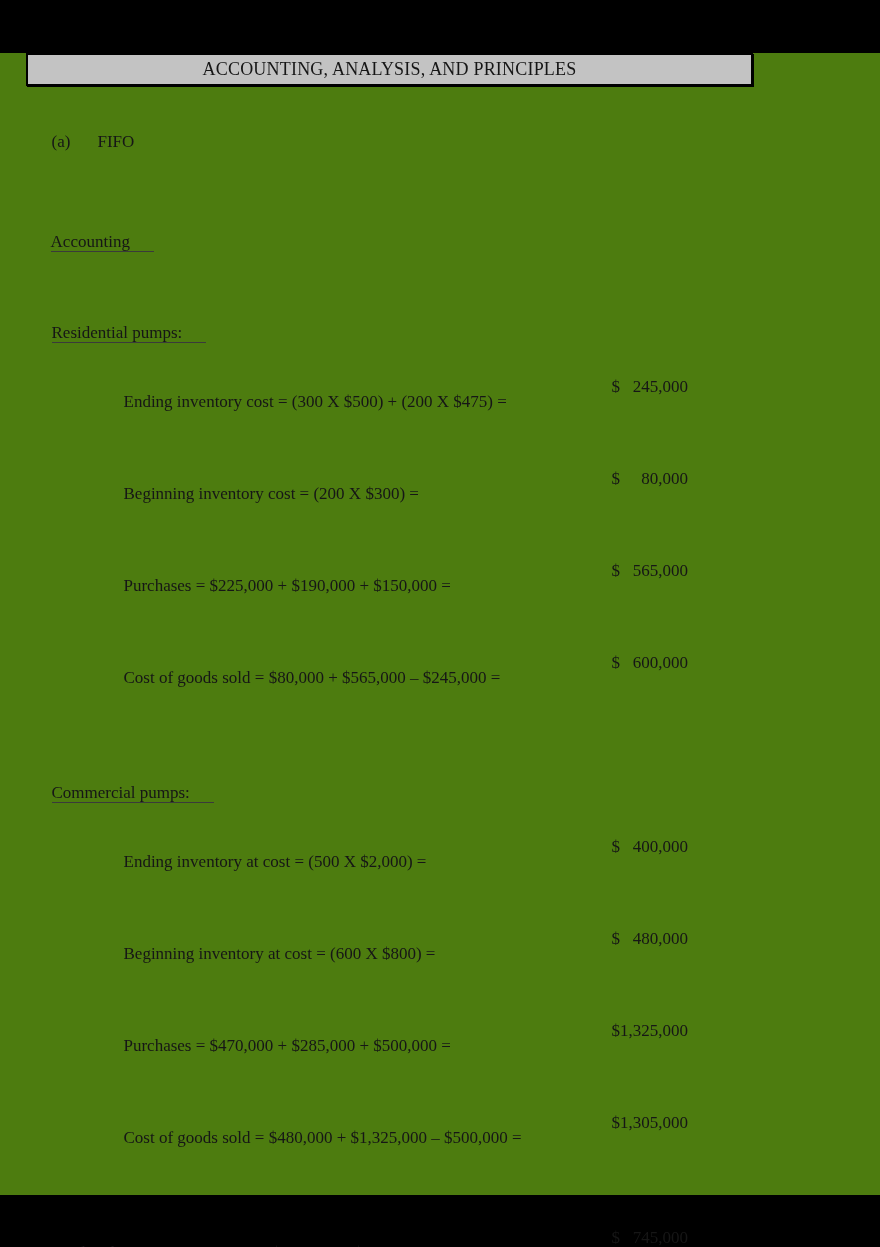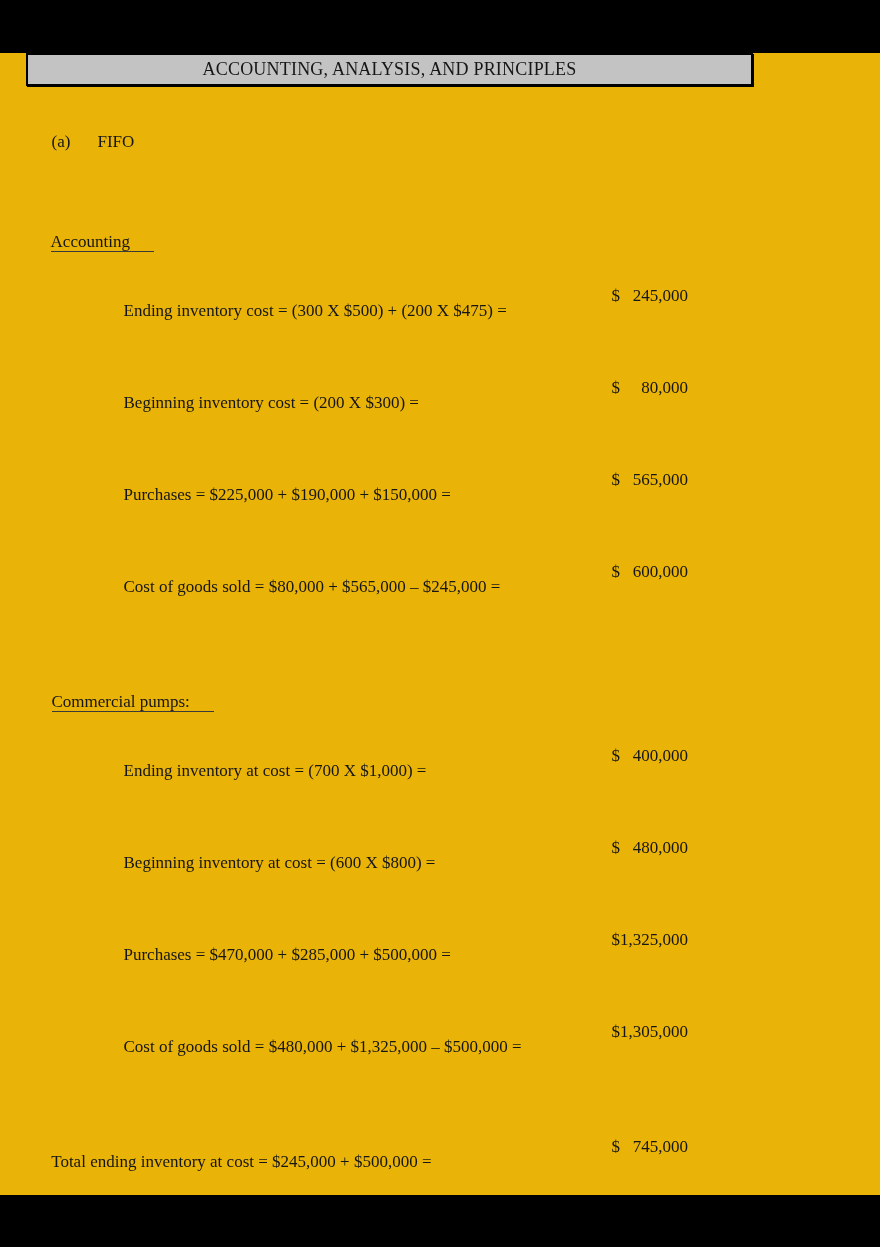--- a/index.html
+++ b/index.html
@@ -1,21 +1,21 @@
 <!DOCTYPE html>
 <html><head>
 <meta charset="utf-8">
 <style>
   html,body { margin:0; padding:0; background:#000; }
   .canvas {
     width:880px; height:1247px; background:#000; position:relative;
     font-family:"Liberation Serif", "DejaVu Serif", serif;
     color:#161616; overflow:hidden;
   }
-  .page { width:880px; height:1142px; background:#eab308; padding:0 0 0 26px; box-sizing:border-box; }
+  .page { width:880px; height:1142px; background:#4d7c0f; padding:0 0 0 26px; box-sizing:border-box; }
   .banner {
     margin-top:53px; width:723px; height:29px; background:#c3c3c3;
     border:2px solid #000; box-shadow:1px 1px 0 #000;
     display:flex; align-items:center; justify-content:center;
     font-size:18px; letter-spacing:.2px;
   }
   .row { position:relative; line-height:23px; font-size:17px; white-space:pre; }
   .ulh { border-bottom:1px solid #3a3a3a; padding-right:24px; }
   .lbl-ind { margin-left:72px; }
   .plabel { display:inline-block; width:46px; }
@@ -39,20 +39,23 @@
     </div>
 
     <div class="row mt21">
       <span class="plabel">(a)</span><span>FIFO</span>
     </div>
 
     <div class="row mt31">
       <span class="ulh">Accounting</span>
     </div>
 
+    <div class="row mt22">
+      <span class="ulh">Residential pumps:</span>
+    </div>
     <div class="row">
       <span class="lbl-ind">Ending inventory cost = (300 X $500) + (200 X $475) =</span>
       <span class="amt">$   245,000</span>
     </div>
     <div class="row">
       <span class="lbl-ind">Beginning inventory cost = (200 X $300) =</span>
       <span class="amt">$     80,000</span>
     </div>
     <div class="row">
       <span class="lbl-ind">Purchases = $225,000 + $190,000 + $150,000 =</span>
@@ -60,21 +63,21 @@
     </div>
     <div class="row">
       <span class="lbl-ind">Cost of goods sold = $80,000 + $565,000 – $245,000 =</span>
       <span class="amt sl">$   600,000</span>
     </div>
 
     <div class="row mt23">
       <span class="ulh">Commercial pumps:</span>
     </div>
     <div class="row">
-      <span class="lbl-ind">Ending inventory at cost = (700 X $1,000) =</span>
+      <span class="lbl-ind">Ending inventory at cost = (500 X $2,000) =</span>
       <span class="amt">$   400,000</span>
     </div>
     <div class="row">
       <span class="lbl-ind">Beginning inventory at cost = (600 X $800) =</span>
       <span class="amt">$   480,000</span>
     </div>
     <div class="row">
       <span class="lbl-ind">Purchases = $470,000 + $285,000 + $500,000 =</span>
       <span class="amt">$1,325,000</span>
     </div>

